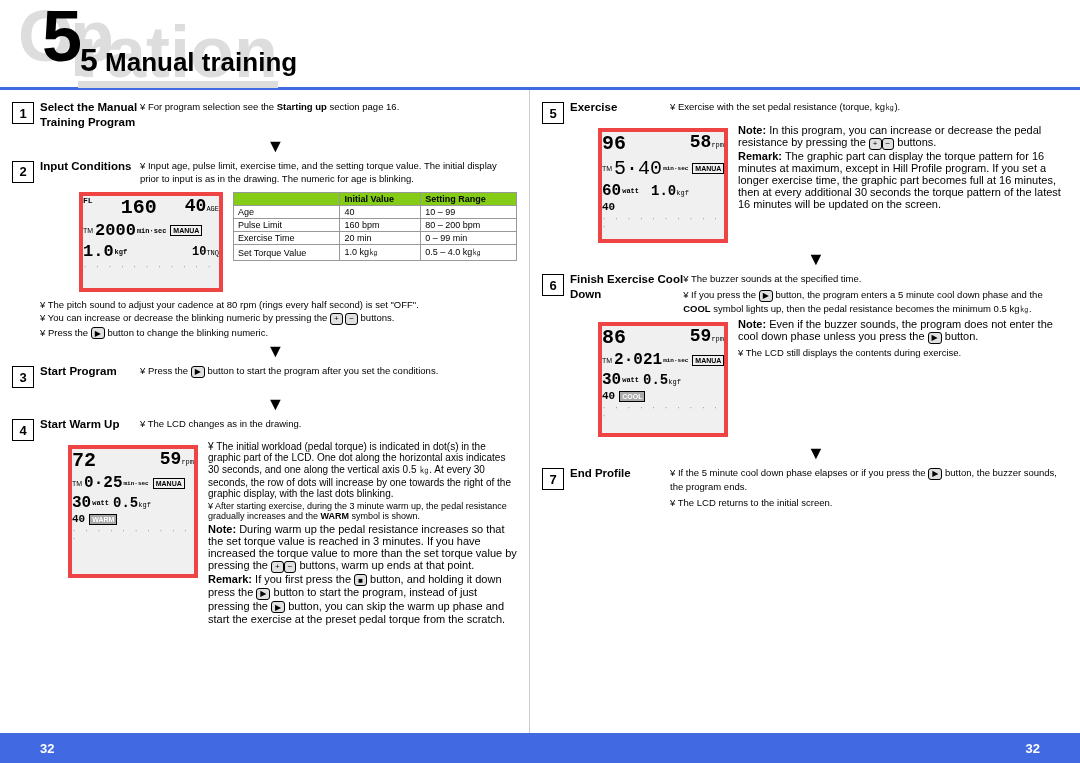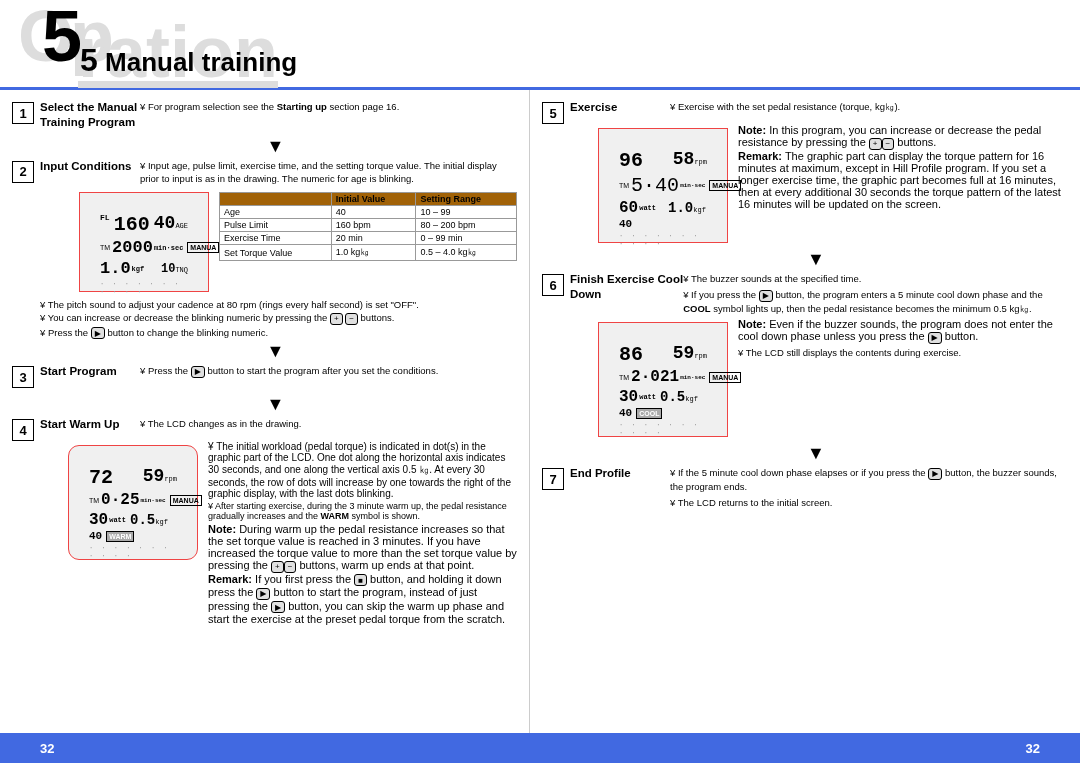--- a/index.html
+++ b/index.html
@@ -122,26 +122,26 @@
     .arrow-down {
       text-align: center;
       font-size: 18px;
       color: #000;
       margin: 2px 0;
       padding-left: 22px;
     }
 
     
     .lcd-display {
-      border: 1px solid #ef4444;
+      border: 4px solid #ef4444;
       background: #f0f0f0;
       width: 140px;
       height: 110px;
       margin: 4px 0 4px 28px;
-      padding: 20px;
+      padding: 0;
       position: relative;
       font-family: 'Courier New', monospace;
     }
 
     .lcd-top-row {
       display: flex;
       justify-content: space-between;
       align-items: flex-start;
       font-size: 18px;
       font-weight: bold;
@@ -204,21 +204,21 @@
     }
 
     
     .conditions-table {
       width: 100%;
       border-collapse: collapse;
       font-size: 9px;
       margin: 4px 0;
     }
     .conditions-table th {
-      background: #a16207;
+      background: #84cc16;
       border: 1px solid #999;
       padding: 1px 4px;
       text-align: left;
     }
     .conditions-table td {
       border: 1px solid #999;
       padding: 1px 4px;
     }
 
     
@@ -288,21 +288,21 @@
       <div class="step-header">
         <div class="step-number-box">2</div>
         <div class="step-label">Input Conditions</div>
         <div class="step-desc">
           <p>¥ Input age, pulse limit, exercise time, and the setting torque value. The initial display prior to input is as in the drawing. The numeric for age is blinking.</p>
         </div>
       </div>
       <div style="display:flex; padding-left:28px; gap:10px;">
 
         <div style="flex-shrink:0;">
-          <div class="lcd-display" style="width:130px;height:100px;margin-left:39px;">
+          <div class="lcd-display" style="width:144px;height:100px;margin-left:39px;">
             <div class="lcd-top-row">
               <span style="font-size:8px;font-weight:bold;">FL</span>
               <span style="font-size:20px;font-weight:bold;">160</span>
               <span style="font-size:18px;font-weight:bold;">40<span style="font-size:7px;font-weight:normal;">AGE</span></span>
             </div>
             <div class="lcd-mid-row">
               <span class="lcd-tm">TM</span>
               <span style="font-size:17px;font-weight:bold;">2000</span>
               <span style="font-size:7px;margin-left:1px;">min·sec</span>
               <span class="lcd-manua">MANUA</span>
@@ -373,21 +373,21 @@
       <div class="step-header">
         <div class="step-number-box">4</div>
         <div class="step-label">Start Warm Up</div>
         <div class="step-desc">
           <p>¥ The LCD changes as in the drawing.</p>
         </div>
       </div>
       <div style="display:flex;padding-left:28px;gap:10px;">
 
         <div style="flex-shrink:0;">
-          <div class="lcd-display" style="width:130px;height:115px;border-radius:11px;">
+          <div class="lcd-display" style="width:130px;height:133px;">
             <div class="lcd-top-row">
               <span style="font-size:20px;font-weight:bold;">72</span>
               <span style="font-size:18px;font-weight:bold;">59<span style="font-size:7px;font-weight:normal;">rpm</span></span>
             </div>
             <div class="lcd-mid-row">
               <span class="lcd-tm">TM</span>
               <span style="font-size:16px;font-weight:bold;">0·25</span>
               <span style="font-size:6px;margin-left:1px;">min·sec</span>
               <span class="lcd-manua">MANUA</span>
             </div>

